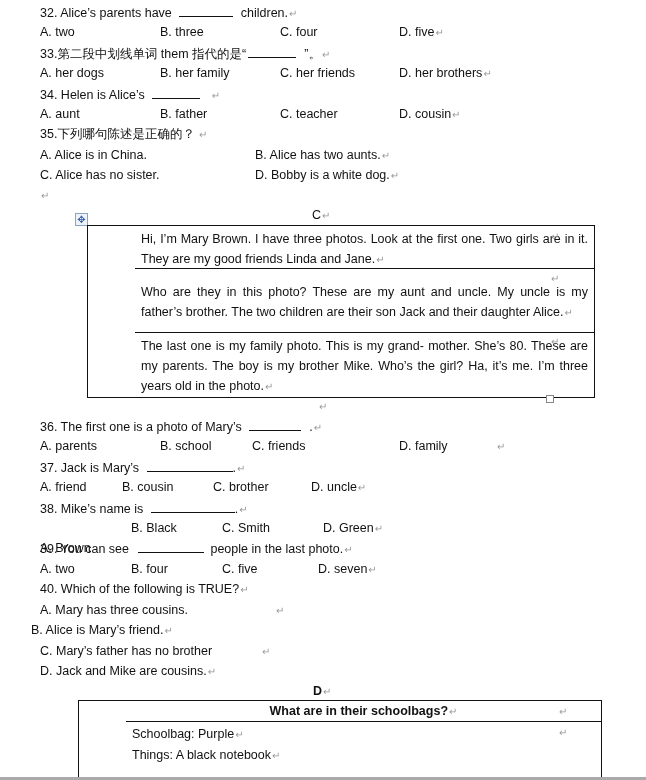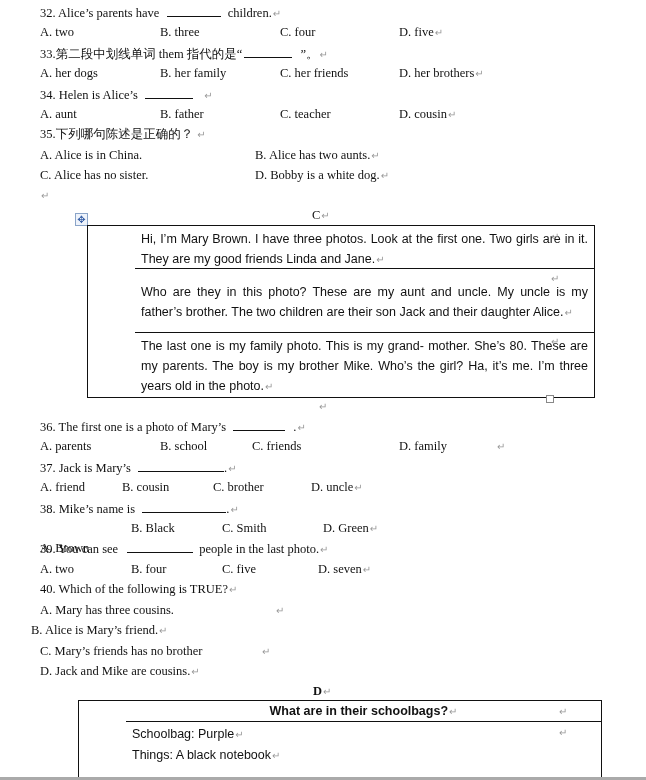--- a/index.html
+++ b/index.html
@@ -1,18 +1,18 @@
 <!DOCTYPE html>
 <html><head>
 <meta charset="utf-8">
 <style>
   html, body { margin:0; padding:0; background:#fff; }
   body { width:646px; height:780px; overflow:hidden; position:relative;
          font-family:"Liberation Sans", sans-serif; font-size:12.5px; color:#111; }
-  .ln { position:absolute; white-space:nowrap; line-height:16px;font-family:Liberation Serif, serif; }
+  .ln { position:absolute; white-space:nowrap; line-height:16px; }
   .pm { color:#999; font-size:10px; margin-left:1px; }
   .blank { display:inline-block; border-bottom:1px solid #111; height:12px; vertical-align:baseline; margin:0 4px; }
   .tbl { position:absolute; border:1px solid #111;padding-left:47px; }
   .cell { border-bottom:1px solid #111; padding:3px 6px; text-align:justify; line-height:20px; font-size:12.5px; }
   .cell:last-child { border-bottom:none; }
   .move-handle { position:absolute; width:11px; height:11px; border:1px solid #8aa4c8; background:#eef3fb;
                  color:#3a62a8; font-size:10px; line-height:11px; text-align:center; }
   .resize-handle { position:absolute; width:6px; height:6px; border:1px solid #888; background:#fff; }
   .bottom-rule { position:absolute; left:0; top:777px; width:646px; height:3px; background:#aaa; }
 </style>
@@ -103,21 +103,21 @@
 </div>
 <div class="ln" style="left:40px;top:561px">A. two</div>
 <div class="ln" style="left:131px;top:561px">B. four</div>
 <div class="ln" style="left:222px;top:561px">C. five</div>
 <div class="ln" style="left:318px;top:561px"><span>D. seven</span><span class="pm">↵</span></div>
 
 <div class="ln" style="left:40px;top:581px"><span>40. Which of the following is TRUE?</span><span class="pm">↵</span></div>
 <div class="ln" style="left:40px;top:602px">A. Mary has three cousins.</div>
 <div class="ln pm" style="left:275px;top:603px">↵</div>
 <div class="ln" style="left:31px;top:622px"><span>B. Alice is Mary’s friend.</span><span class="pm">↵</span></div>
-<div class="ln" style="left:40px;top:643px">C. Mary’s friends has no brother</div>
+<div class="ln" style="left:40px;top:643px">C. Mary’s father has no brother</div>
 <div class="ln pm" style="left:261px;top:644px">↵</div>
 <div class="ln" style="left:40px;top:663px"><span>D. Jack and Mike are cousins.</span><span class="pm">↵</span></div>
 
 <div class="ln" style="left:313px;top:683px;font-weight:bold"><span>D</span><span class="pm" style="font-weight:normal">↵</span></div>
 <div class="tbl" style="left:78px;top:700px;width:475px;height:90px;border-bottom:none">
   <div style="height:20px;line-height:20px;text-align:center;font-weight:bold;border-bottom:1px solid #111"><span>What are in their schoolbags?</span><span class="pm" style="font-weight:normal">↵</span></div>
   <div style="padding:2px 6px;line-height:20px">
     <div><span>Schoolbag: Purple</span><span class="pm">↵</span></div>
     <div><span>Things: A black notebook</span><span class="pm">↵</span></div>
   </div>

